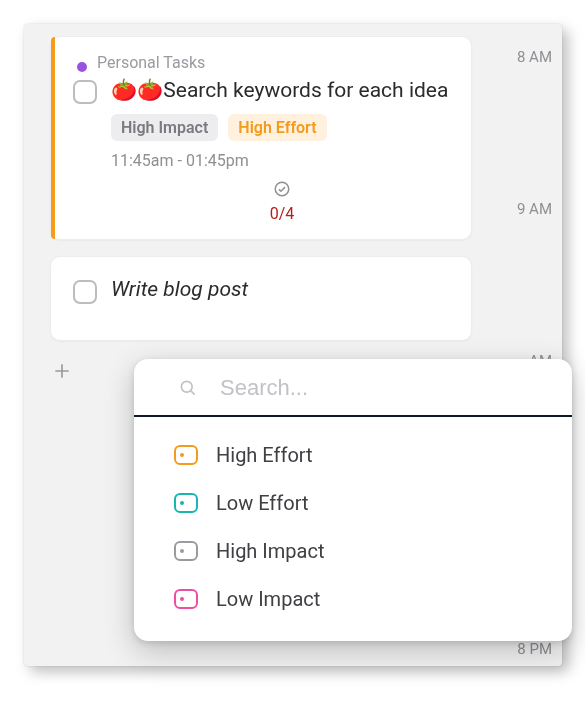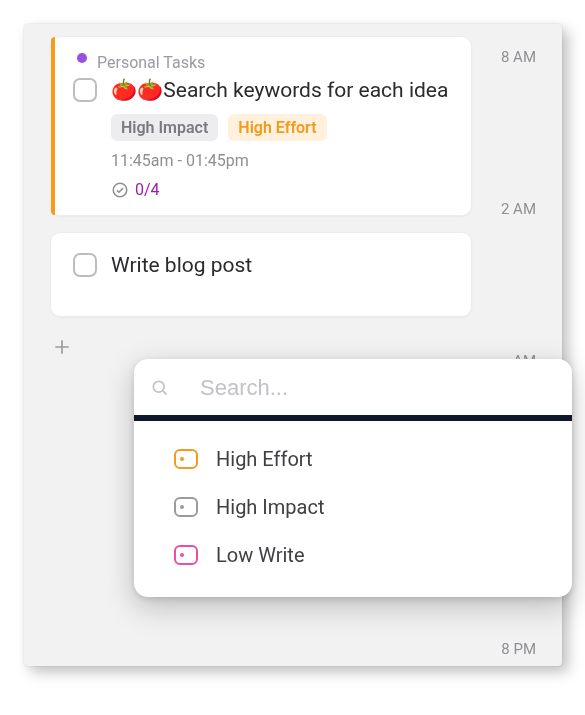--- a/index.html
+++ b/index.html
@@ -19,21 +19,21 @@
     width: 538px;
     height: 642px;
     background: #f2f2f3;
     border-radius: 4px;
     box-shadow: 6px 6px 14px rgba(0,0,0,0.25), 0 0 2px rgba(0,0,0,0.15);
   }
 
   
   .time-col {
     position: absolute;
-    right: 16px;
+    right: 0;
     top: 0;
     bottom: 0;
     width: 60px;
   }
   .time-label {
     position: absolute;
     right: 10px;
     font-size: 15px;
     color: #8f8f94;
     white-space: nowrap;
@@ -60,37 +60,37 @@
     content: "";
     position: absolute;
     left: 0; top: 0; bottom: 0;
     width: 4px;
     background: #f59c1a;
     border-radius: 10px 0 0 10px;
   }
 
   .cat-row {
     display: flex;
-    align-items: flex-start;
+    align-items: flex-end;
     gap: 10px;
     margin-left: 4px;
     margin-bottom: 4px;
   }
   .cat-dot {
     width: 10px; height: 10px; border-radius: 50%;
     background: #9b51e0;
   }
   .cat-label {
     font-size: 16px;
     color: #9a9aa0;
   }
 
   .title-row {
     display: flex;
-    align-items: flex-start;
+    align-items: flex-end;
     gap: 14px;
   }
   .checkbox {
     flex: 0 0 24px;
     width: 24px; height: 24px;
     border: 2px solid #bdbdbf;
     border-radius: 7px;
     background: #fff;
     margin-top: 2px;
   }
@@ -114,21 +114,21 @@
     font-size: 16px;
     font-weight: 600;
     padding: 4px 10px;
     border-radius: 6px;
   }
   .tag.gray { background:#ededef; color:#7a7a80; }
   .tag.orange { background:#fff1de; color:#f39b1c; }
 
   .time-range { font-size:16px; color:#8f8f94; }
 
-  .subtasks { display:flex; align-items:center; gap:6px; color:#a21caf; font-size:16px; }
+  .subtasks { display:flex; align-items:center; gap:6px; color:#b91c1c; font-size:16px;flex-direction:column; }
   .subtask-icon {
     width:18px; height:18px; display:inline-block;
   }
 
   .add-row {
     display:flex;
     align-items:center;
     gap:12px;
     color:#9a9aa0;
     font-size:20px;
@@ -143,23 +143,23 @@
     left: 110px;
     width: 438px;
     background:#fff;
     border-radius: 14px;
     box-shadow: 0 10px 30px rgba(0,0,0,0.22), 0 2px 6px rgba(0,0,0,0.12);
     overflow:hidden;
   }
   .search-row {
     display:flex;
     align-items:center;
-    gap:30px;
-    padding: 16px 20px 14px 16px;
-    border-bottom: 6px solid #0f172a;
+    gap:22px;
+    padding: 16px 20px 14px 44px;
+    border-bottom: 2px solid #0f172a;
   }
   .search-icon { width:20px; height:20px; color:#c2c2c6; }
   .search-input {
     border:none; outline:none;
     font-size:22px;
     color:#444;
     flex:1;
     background:transparent;
   }
   .search-input::placeholder { color:#c2c2c6; }
@@ -193,21 +193,21 @@
   .tag-icon.gray   { border-color:#9a9aa0; color:#9a9aa0; }
   .tag-icon.pink   { border-color:#ee4ea0; color:#ee4ea0; }
 </style>
 </head>
 <body>
 
 <div class="panel">
 
   <div class="time-col">
     <div class="time-label" style="top:24px">8 AM</div>
-    <div class="time-label" style="top:176px">2 AM</div>
+    <div class="time-label" style="top:176px">9 AM</div>
     <div class="time-label" style="top:328px">AM</div>
     <div class="time-label" style="top:480px">AM</div>
     <div class="time-label" style="top:616px">8 PM</div>
   </div>
 
   <div class="cards">
 
     <div class="task-card accented">
       <div class="cat-row">
         <span class="cat-dot"></span>
@@ -230,21 +230,21 @@
             <svg viewBox="0 0 24 24" width="18" height="18" fill="none" stroke="#8f8f94" stroke-width="2">
               <circle cx="12" cy="12" r="9"></circle>
               <path d="M8 12.5l2.5 2.5L16 9.5"></path>
             </svg>
           </span>
           <span>0/4</span>
         </div>
       </div>
     </div>
 
-    <div class="task-card" style="padding-top:18px; padding-bottom:36px;">
+    <div class="task-card" style="padding-top:18px; padding-bottom:36px;font-style:italic;">
       <div class="title-row">
         <span class="checkbox"></span>
         <div class="task-title">
           <span>Write blog post</span>
         </div>
       </div>
     </div>
 
     <div class="add-row">
       <span class="plus-icon">
@@ -265,23 +265,27 @@
         </svg>
       </span>
       <input class="search-input" placeholder="Search..." style="">
     </div>
     <div class="options">
       <div class="option">
         <span class="tag-icon orange"></span>
         <span>High Effort</span>
       </div>
       <div class="option">
+        <span class="tag-icon teal"></span>
+        <span>Low Effort</span>
+      </div>
+      <div class="option">
         <span class="tag-icon gray"></span>
         <span>High Impact</span>
       </div>
       <div class="option">
         <span class="tag-icon pink"></span>
-        <span>Low Write</span>
+        <span>Low Impact</span>
       </div>
     </div>
   </div>
 
 </div>
 
 </body></html>

